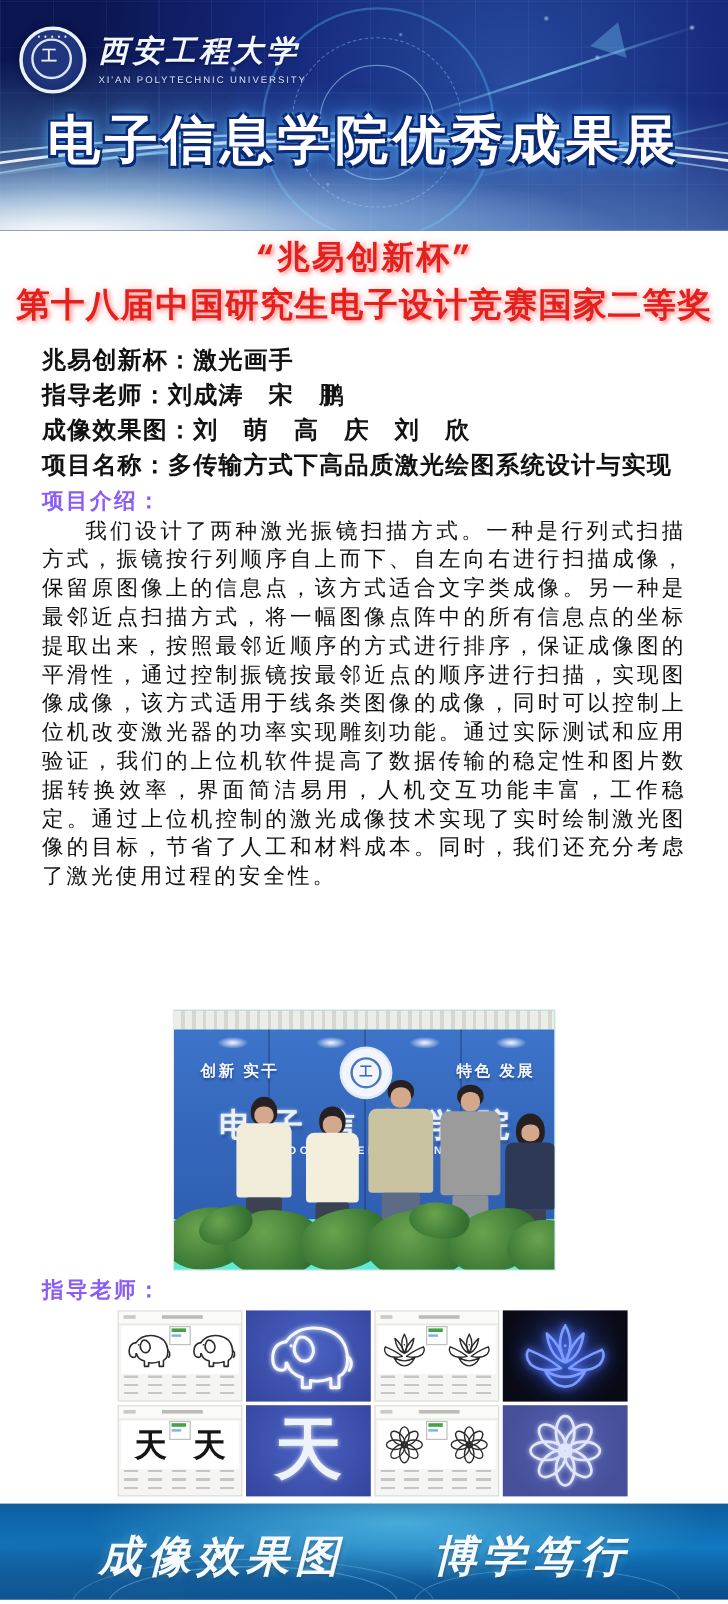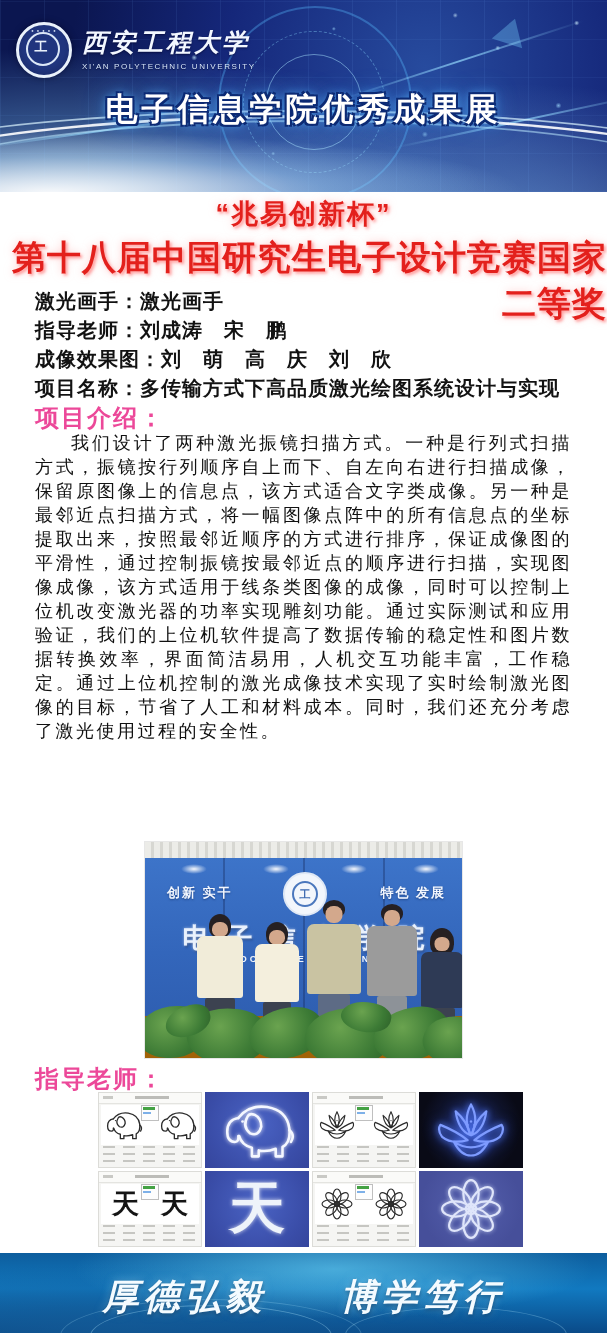--- a/index.html
+++ b/index.html
@@ -52,44 +52,44 @@
     border:3px solid #e9f1fb;box-shadow:0 0 6px rgba(0,0,30,.5);}
   .logo-seal .inner-ring{position:absolute;left:7px;top:7px;width:30px;height:30px;border:2px solid #dbe7f7;border-radius:50%;}
   .logo-seal .mono{position:absolute;left:14px;top:14px;width:16px;height:16px;color:#e8f0fb;font-size:13px;font-weight:bold;line-height:16px;text-align:center;}
   .logo-seal .arc-text{position:absolute;left:0;top:3px;width:100%;text-align:center;font-size:4px;color:#dce8f8;letter-spacing:1px;}
   .univ-names{margin-left:10px;padding-top:4px;}
   .univ-cn{color:#f2f7ff;font-size:25px;font-weight:bold;font-style:italic;letter-spacing:3px;
     font-family:"DejaVu Serif",serif;text-shadow:0 1px 2px rgba(0,0,40,.6);}
   .univ-en{color:#d7e6fa;font-size:8px;letter-spacing:1.6px;margin-top:3px;text-shadow:0 1px 1px rgba(0,0,40,.6);}
   .banner-title{
     position:absolute;left:0;top:88px;width:100%;text-align:center;
-    font-size:32px;font-weight:bold;color:#ffffff;letter-spacing:4px;
+    font-size:44px;font-weight:bold;color:#ffffff;letter-spacing:4px;
     text-shadow:
       2px 2px 0 #0c2a74,-2px 2px 0 #0c2a74,2px -2px 0 #0c2a74,-2px -2px 0 #0c2a74,
       0 0 10px rgba(90,190,255,.95), 0 0 22px rgba(70,160,255,.7);
   }
   
   .award{position:absolute;left:0;top:196px;width:100%;text-align:center;color:#e3201c;font-weight:bold;}
   .award .l1{font-size:27px;letter-spacing:2px;
+    text-shadow:2px 2px 3px rgba(255,150,150,.9),0 0 8px rgba(255,170,170,.65);font-family:Liberation Mono, monospace;}
+  .award .l2{font-size:28px;margin-top:3px;letter-spacing:1px;
     text-shadow:2px 2px 3px rgba(255,150,150,.9),0 0 8px rgba(255,170,170,.65);}
-  .award .l2{font-size:34px;margin-top:3px;letter-spacing:1px;
-    text-shadow:2px 2px 3px rgba(255,150,150,.9),0 0 8px rgba(255,170,170,.65);text-align:right;}
   
   .team{position:absolute;left:35px;top:287px;width:540px;color:#121212;}
   .team .row{font-size:20px;font-weight:bold;line-height:29px;letter-spacing:1px;white-space:nowrap;}
-  .team .intro-label,.fx-label{color:#ec4899;font-size:24px;font-weight:bold;letter-spacing:2px;}
+  .team .intro-label,.fx-label{color:#8b5cf6;font-size:18px;font-weight:bold;letter-spacing:2px;}
   .team .intro-label{line-height:29px;}
   
   .intro-text{position:absolute;left:35px;top:431px;width:537px;
     font-family:"DejaVu Serif",serif;font-size:18px;line-height:24px;color:#111;
     text-align:justify;letter-spacing:2.5px;}
   .intro-text p{margin:0;text-indent:2em;}
   
   .photo{position:absolute;left:145px;top:842px;width:317px;height:216px;overflow:hidden;
-    background:#a16207;box-shadow:0 0 0 1px #e7e7e7;}
+    background:#5eead4;box-shadow:0 0 0 1px #e7e7e7;}
   .photo .ceiling{position:absolute;left:0;top:0;width:100%;height:16px;
     background:repeating-linear-gradient(90deg,#ecece8 0 6px,#d7d7d2 6px 9px);}
   .photo .wall{position:absolute;left:0;top:16px;width:100%;height:158px;
     background:linear-gradient(180deg,#3d74c9 0%,#3366bb 60%,#2f5fb2 100%);}
   .photo .panel-lines{position:absolute;inset:0;background:
     repeating-linear-gradient(90deg, transparent 0 78px, rgba(20,40,90,.35) 78px 80px);}
   .photo .spot{position:absolute;top:6px;width:26px;height:10px;border-radius:50%;
     background:radial-gradient(ellipse, rgba(255,255,255,.95), rgba(255,255,255,0) 70%);}
   .slogan{position:absolute;top:26px;color:#f4f8ff;font-size:13px;font-weight:bold;letter-spacing:2px;text-shadow:0 1px 2px rgba(10,30,80,.5);}
   .slogan.left{left:22px;}
@@ -227,21 +227,21 @@
 
     <div class="banner-title">电子信息学院优秀成果展</div>
   </div>
 
   <div class="award">
     <div class="l1">“兆易创新杯”</div>
     <div class="l2">第十八届中国研究生电子设计竞赛国家二等奖</div>
   </div>
 
   <div class="team">
-    <div class="row"><span>激光画手：</span><span>激光画手</span></div>
+    <div class="row"><span>兆易创新杯：</span><span>激光画手</span></div>
     <div class="row"><span>指导老师：</span><span>刘成涛　宋　鹏</span></div>
     <div class="row"><span>成像效果图：</span><span>刘　萌　高　庆　刘　欣</span></div>
     <div class="row"><span>项目名称：</span><span>多传输方式下高品质激光绘图系统设计与实现</span></div>
     <div class="intro-label">项目介绍：</div>
   </div>
 
   <div class="intro-text">
     <p>我们设计了两种激光振镜扫描方式。一种是行列式扫描方式，振镜按行列顺序自上而下、自左向右进行扫描成像，保留原图像上的信息点，该方式适合文字类成像。另一种是最邻近点扫描方式，将一幅图像点阵中的所有信息点的坐标提取出来，按照最邻近顺序的方式进行排序，保证成像图的平滑性，通过控制振镜按最邻近点的顺序进行扫描，实现图像成像，该方式适用于线条类图像的成像，同时可以控制上位机改变激光器的功率实现雕刻功能。通过实际测试和应用验证，我们的上位机软件提高了数据传输的稳定性和图片数据转换效率，界面简洁易用，人机交互功能丰富，工作稳定。通过上位机控制的激光成像技术实现了实时绘制激光图像的目标，节省了人工和材料成本。同时，我们还充分考虑了激光使用过程的安全性。</p>
   </div>
 
@@ -381,18 +381,18 @@
           <use href="#flower"></use>
         </svg>
     </div>
   </div>
 
   <div class="footer">
     <div class="ripple rp1"></div>
     <div class="ripple rp2"></div>
     <div class="ripple rp3"></div>
     <div class="motto">
-      <span>厚德弘毅</span>
+      <span>成像效果图</span>
       <span>博学笃行</span>
     </div>
   </div>
 
 </div>
 
 </body></html>

